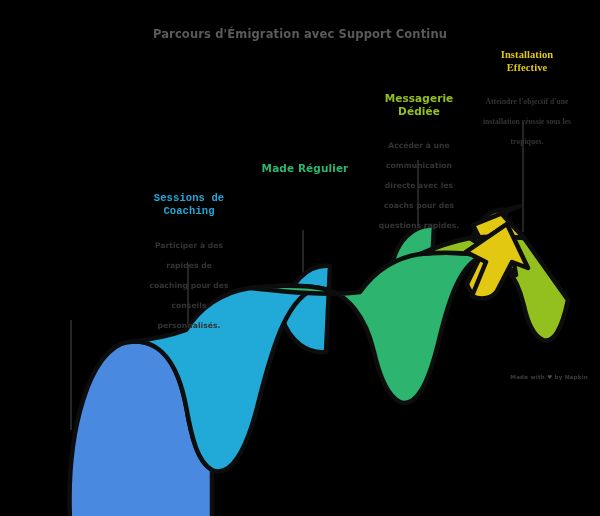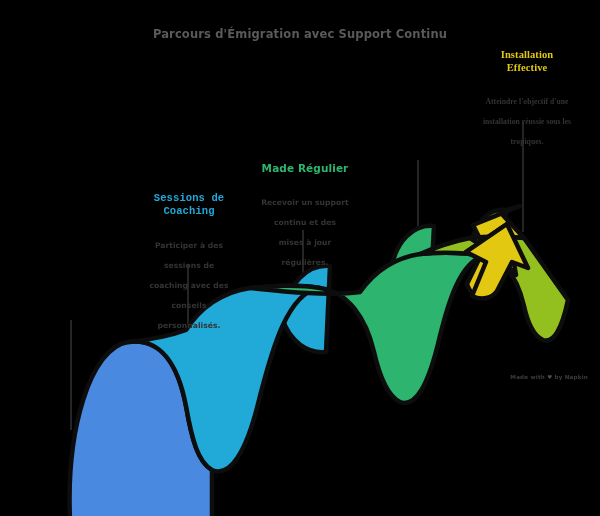--- a/index.html
+++ b/index.html
@@ -174,28 +174,32 @@
 
     </g>
   </svg>
 
   <div class="chart-title">Parcours d'Émigration avec Support Continu</div>
 
 
   <div class="step" id="step-1">
     <p class="step-title" style="color: rgb(33, 169, 216); font-family: Liberation Mono, monospace;">Sessions de
 Coaching</p>
-    <p class="step-desc">Participer à des sessions de coaching avec des conseils personnalisés.</p>
+    <p class="step-desc">Participer à des rapides de coaching pour des conseils personnalisés.</p>
   </div>
 
   <div class="step" id="step-2">
     <p class="step-title" style="color: rgb(45, 181, 111);">Made Régulier</p>
-    <p class="step-desc">Recevoir un support continu et des mises à jour régulières.</p>
-  </div>
-
+  </div>
+
+  <div class="step" id="step-3">
+    <p class="step-title" style="color: rgb(147, 192, 31);">Messagerie
+Dédiée</p>
+    <p class="step-desc">Accéder à une communication directe avec les coachs pour des questions rapides.</p>
+  </div>
 
   <div class="step" id="step-4">
     <p class="step-title" style="color: rgb(227, 200, 17);">Installation
 Effective</p>
     <p class="step-desc">Atteindre l'objectif d'une installation réussie sous les tropiques.</p>
   </div>
 
   <div class="footer"><span>Made with </span><span class="heart">♥</span><span> by Napkin</span></div>
 
 </div>

